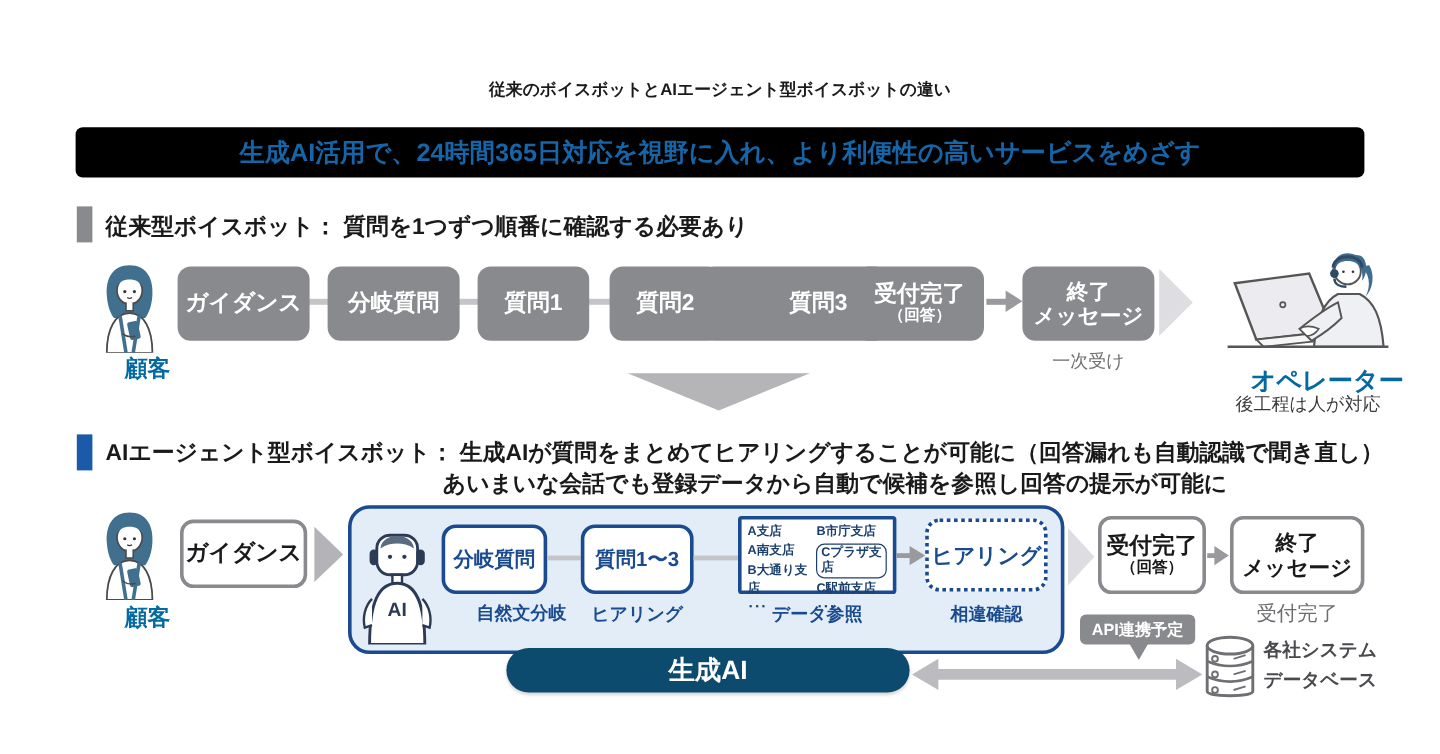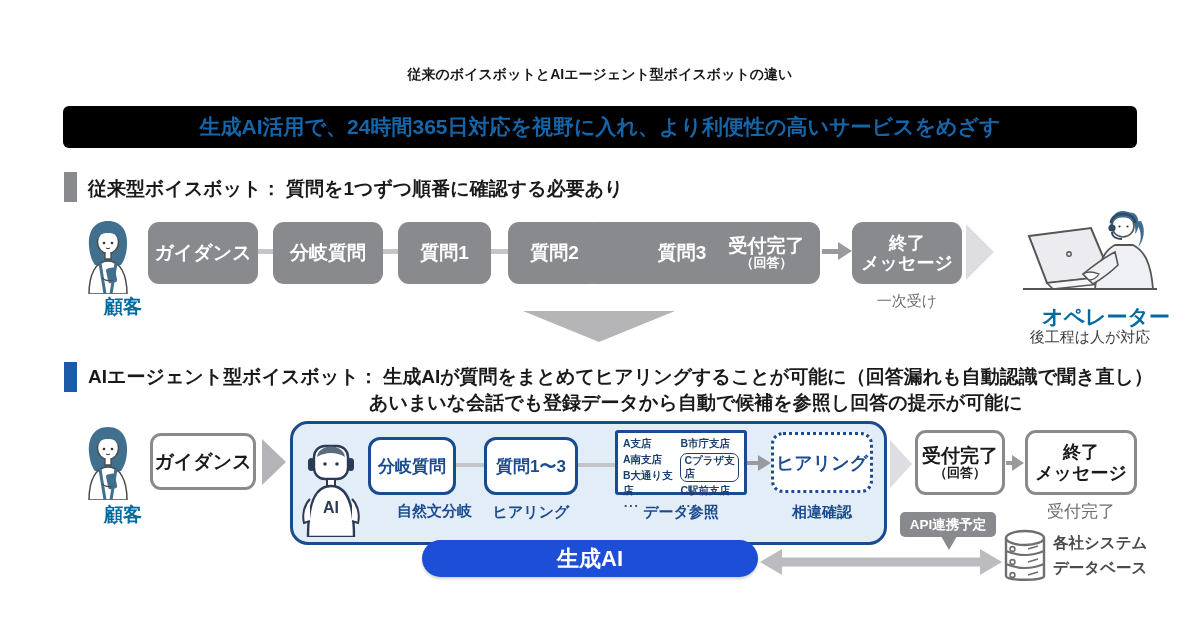--- a/index.html
+++ b/index.html
@@ -24,21 +24,21 @@
   .dotted{border-style:dotted;}
   .label-blue{color:#1a4a8f;font-weight:700;font-size:15px;text-align:center;}
   .label-gray{color:#6d6d71;font-size:15px;text-align:center;}
   .hline{background:#c5c5c9;height:5px;}
   .hline-dark{background:#9a9a9e;height:5px;}
   .ah{width:0;height:0;border-style:solid;}
   .container-ai{left:290px;top:421px;width:597px;height:124px;background:#e3edf8;border:3px solid #1a4a8f;border-radius:18px;box-sizing:border-box;}
   .databox{left:615px;top:430px;width:132px;height:65px;background:#fff;border:3px solid #1a4a8f;border-radius:3px;box-sizing:border-box;
     display:flex;gap:6px;padding:3px 5px;font-size:10.5px;font-weight:700;color:#1c406e;line-height:1.5;}
   .databox .col{display:flex;flex-direction:column;align-items:flex-start;}
-  .pill{left:422px;top:540px;width:336px;height:37px;background:#1d4ed8;border-radius:19px;color:#fff;
+  .pill{left:422px;top:540px;width:336px;height:37px;background:#0c4a6e;border-radius:19px;color:#fff;
     display:flex;align-items:center;justify-content:center;font-size:22px;font-weight:700;box-shadow:0 2px 3px rgba(0,0,0,0.18);}
   .badge{left:900px;top:512px;width:96px;height:25px;background:#898a8e;border-radius:5px;color:#fff;
     display:flex;align-items:center;justify-content:center;font-size:13.5px;font-weight:700;}
   .tag-boxed{border:1.5px solid #1c406e;border-radius:7px;padding:0 3px;line-height:1.3;margin:1px 0;}
   .big-name{font-size:21px;font-weight:700;color:#0369a1;text-align:right;font-family:Liberation Serif, serif;}
   .note{font-size:15px;color:#3c3c40;text-align:center;}
   .db-label{font-size:15.5px;font-weight:700;color:#4a4a4e;line-height:1.55;}
 </style>
 </head>
 <body>

